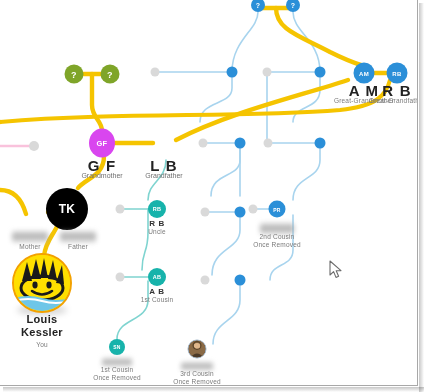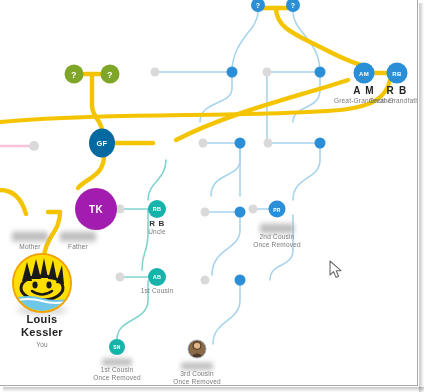--- a/index.html
+++ b/index.html
@@ -65,21 +65,21 @@
   .node-label {
     position: absolute;
     transform: translateX(-50%);
     text-align: center;
     white-space: nowrap;
     pointer-events: none;
   }
   .name-big {
     color: #222222;
     font-weight: bold;
-    font-size: 10px;
+    font-size: 15px;
     letter-spacing: 1.2px;
     line-height: 12px;
   }
   .name-small {
     color: #333333;
     font-weight: bold;
     font-size: 8px;
     letter-spacing: .6px;
     line-height: 9px;
   }
@@ -232,41 +232,49 @@
     <div class="dot dot-gray" style="left:120px;top:209px;width:9px;height:9px"></div>
     <div class="dot dot-gray" style="left:120px;top:277px;width:9px;height:9px"></div>
     <div class="dot dot-gray" style="left:34px;top:146px;width:10px;height:10px"></div>
 
     <div class="node" style="left:74px;top:74px;width:19px;height:19px;background:#7fa529;font-size:9px">?</div>
     <div class="node" style="left:110px;top:74px;width:19px;height:19px;background:#7fa529;font-size:9px">?</div>
 
     <div class="node" style="left:258px;top:5px;width:14px;height:14px;background:#2b8fd8;font-size:7px">?</div>
     <div class="node" style="left:293px;top:5px;width:14px;height:14px;background:#2b8fd8;font-size:7px">?</div>
 
-    <div class="node" style="left:102px;top:143px;width:26px;height:29px;background:#0369a1;font-size:7.5px">GF</div>
-
+    <div class="node" style="left:102px;top:143px;width:26px;height:29px;background:#d946ef;font-size:7.5px">GF</div>
+    <div class="node-label" style="left:102px;top:160px;width:90px">
+      <div class="name-big">G F</div>
+      <div class="rel-big">Grandmother</div>
+    </div>
+
+    <div class="node-label" style="left:164px;top:160px;width:90px">
+      <div class="name-big">L B</div>
+      <div class="rel-big">Grandfather</div>
+    </div>
 
     <div class="node" style="left:364px;top:73px;width:21px;height:21px;background:#2b8fd8;font-size:6px">AM</div>
     <div class="node-label" style="left:364px;top:85px;width:90px">
       <div class="name-big">A M</div>
       <div class="rel" style="white-space:nowrap">Great-Grandmother</div>
     </div>
 
     <div class="node" style="left:397px;top:73px;width:21px;height:21px;background:#2b8fd8;font-size:6px">RB</div>
     <div class="node-label" style="left:397px;top:85px;width:90px">
       <div class="name-big">R B</div>
       <div class="rel" style="white-space:nowrap">Great-Grandfather</div>
     </div>
 
     <div class="blurbar" style="left:30px;top:231px;width:36px;height:12px"></div>
     <div class="node-label" style="left:30px;top:243px;width:70px">
       <div class="rel">Mother</div>
     </div>
 
-    <div class="node" style="left:96px;top:209px;width:42px;height:42px;background:#a21caf;font-size:10px">TK</div>
+    <div class="node" style="left:67px;top:209px;width:42px;height:42px;background:#000000;font-size:12px">TK</div>
     <div class="blurbar" style="left:78px;top:231px;width:36px;height:12px"></div>
     <div class="node-label" style="left:78px;top:243px;width:70px">
       <div class="rel">Father</div>
     </div>
 
     <div class="shadow-oval" style="left:42px;top:310px;width:50px;height:10px"></div>
     <div class="avatar-sun" style="left:42px;top:283px">
       <svg viewBox="0 0 56 56" width="56" height="56">
         <rect x="0" y="0" width="56" height="56" fill="#ffdf00"></rect>
         <g fill="#1a1a1a">
@@ -291,20 +299,21 @@
     </div>
 
     <div class="node" style="left:157px;top:209px;width:18px;height:18px;background:#17b3ab;font-size:5.5px">RB</div>
     <div class="node-label" style="left:157px;top:219px;width:80px">
       <div class="name-small">R B</div>
       <div class="rel">Uncle</div>
     </div>
 
     <div class="node" style="left:157px;top:277px;width:18px;height:18px;background:#17b3ab;font-size:5.5px">AB</div>
     <div class="node-label" style="left:157px;top:287px;width:80px">
+      <div class="name-small">A B</div>
       <div class="rel">1st Cousin</div>
     </div>
 
     <div class="node" style="left:117px;top:347px;width:16px;height:16px;background:#17b3ab;font-size:5px">SN</div>
     <div class="blurbar" style="left:117px;top:358px;width:30px;height:9px"></div>
     <div class="node-label" style="left:117px;top:366px;width:80px">
       <div class="rel">1st Cousin</div>
       <div class="rel">Once Removed</div>
     </div>
 

